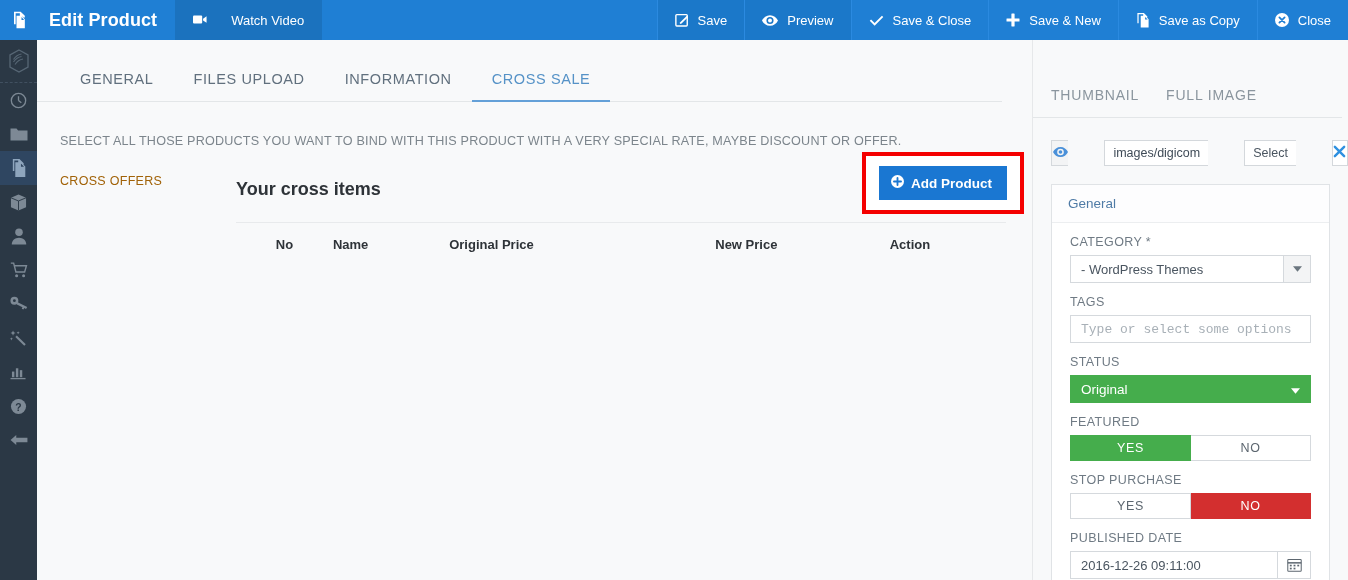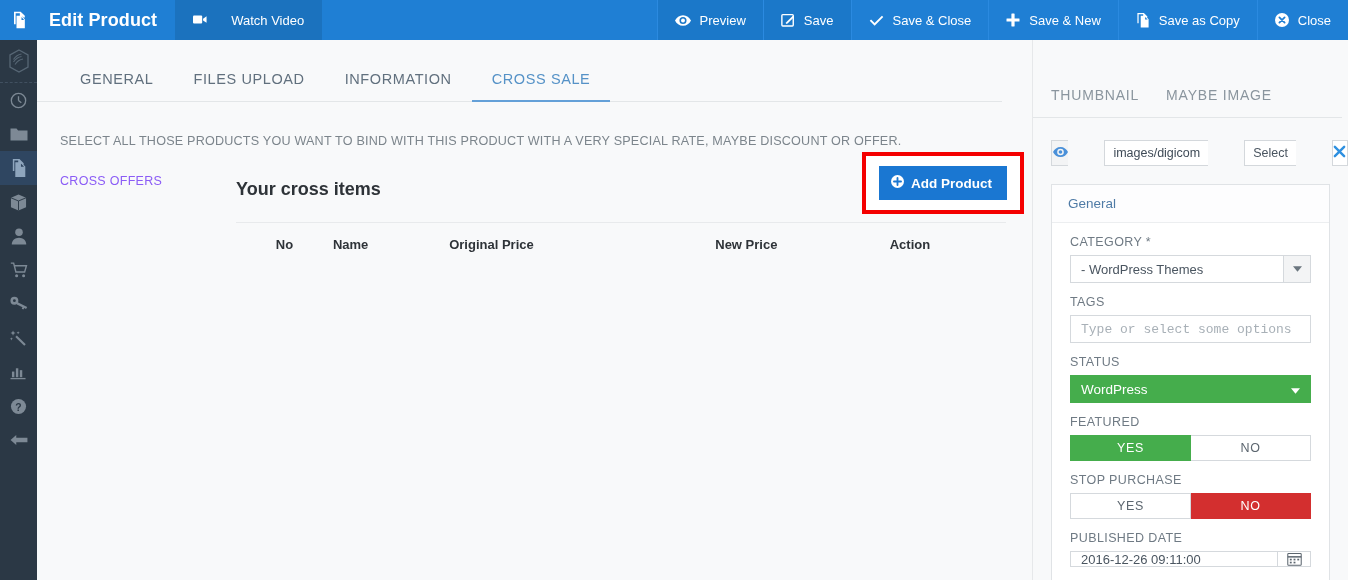--- a/index.html
+++ b/index.html
@@ -112,21 +112,21 @@
     color: #7c858c;
     letter-spacing: 0.2px;
   }
 
   .cross-row {
     position: relative;
     margin-top: 24px;
   }
   .cross-label {
     position: absolute; left: 23px; top: 2px;
-    font-size: 12.5px; color: #8b5cf6;
+    font-size: 12.5px; color: #a16207;
     letter-spacing: 0.3px;
   }
   .cross-box {
     margin-left: 199px;
     width: 770px;
     position: relative;
   }
   .cross-head {
     display: flex; align-items: center; justify-content: space-between;
     padding-bottom: 16px;
@@ -263,21 +263,21 @@
     display: flex; align-items: center; justify-content: center;
     font-size: 12.5px; letter-spacing: 0.7px;
     border: 1px solid #d5d9dd;
     background: #fff; color: #5c666f;
     cursor: pointer;
   }
   .toggle > div + div { border-left: none; }
   .toggle .on-green { background: #45ad4c; color: #fff; border-color: #45ad4c; }
   .toggle .on-red   { background: #d32f2f; color: #fff; border-color: #d32f2f; }
 
-  .date-wrap { display: flex; height: 16px; border-radius: 6px; }
+  .date-wrap { display: flex; height: 28px; border-radius: 6px; }
   .date-wrap input {
     flex: 1; border: 1px solid #d5d9dd; border-right: none;
     background: #fff; padding: 0 10px;
     font-size: 13px; color: #4a5560;
     font-family: "Liberation Sans", sans-serif;
   }
   .date-btn {
     width: 34px; border: 1px solid #d5d9dd; background: #fff;
     display: flex; align-items: center; justify-content: center;
     cursor: pointer;
@@ -298,39 +298,39 @@
     <span class="ic">
       <svg width="14" height="11" viewBox="0 0 16 12" fill="#ffffff">
           <rect x="0" y="1.5" width="10.5" height="9" rx="1.2"></rect>
           <path d="M11.5 5l4-2.6v7.2l-4-2.6z"></path>
         </svg>
     </span>
     <span>Watch Video</span>
   </div>
   <div class="topbar-spacer"></div>
   <div class="tb-actions">
+
+    <div class="tb-btn sep-dark">
+      <span class="ic">
+        <svg width="14" height="14" viewBox="0 0 16 16" fill="none" stroke="#ffffff" stroke-width="1.6">
+            <rect x="1" y="1.8" width="13" height="13" rx="1"></rect>
+            <path d="M6 10.5L13.5 3 15 4.5 7.5 12l-2 .6z" fill="#ffffff" stroke="none"></path>
+          </svg>
+      </span>
+      <span>Save</span>
+    </div>
 
     <div class="tb-btn sep-dark">
       <span class="ic">
         <svg width="16" height="11" viewBox="0 0 18 12" fill="#ffffff">
             <path d="M9 0C5 0 1.7 2.4 0 6c1.7 3.6 5 6 9 6s7.3-2.4 9-6c-1.7-3.6-5-6-9-6zm0 10a4 4 0 110-8 4 4 0 010 8z"></path>
             <circle cx="9" cy="6" r="2.2"></circle>
           </svg>
       </span>
       <span>Preview</span>
-    </div>
-
-    <div class="tb-btn sep-dark">
-      <span class="ic">
-        <svg width="14" height="14" viewBox="0 0 16 16" fill="none" stroke="#ffffff" stroke-width="1.6">
-            <rect x="1" y="1.8" width="13" height="13" rx="1"></rect>
-            <path d="M6 10.5L13.5 3 15 4.5 7.5 12l-2 .6z" fill="#ffffff" stroke="none"></path>
-          </svg>
-      </span>
-      <span>Save</span>
     </div>
 
     <div class="tb-btn">
       <span class="ic">
         <svg width="15" height="12" viewBox="0 0 16 12" fill="#ffffff">
             <path d="M6 9.2L2.2 5.4.8 6.8 6 12 15.2 2.8 13.8 1.4z"></path>
           </svg>
       </span>
       <span>Save &amp; Close</span>
     </div>
@@ -541,21 +541,21 @@
     </div>
   </div>
 
   <div class="right-col">
 
     <div class="r-tabs">
       <div class="r-tab">
         <span>THUMBNAIL</span>
       </div>
       <div class="r-tab">
-        <span>MAYBE IMAGE</span>
+        <span>FULL IMAGE</span>
       </div>
     </div>
 
     <div class="thumb-row">
       <div class="tr-cell tr-eye">
         <span>
           <svg width="15" height="10" viewBox="0 0 18 12" fill="#4a90d9">
               <path d="M9 0C5 0 1.7 2.4 0 6c1.7 3.6 5 6 9 6s7.3-2.4 9-6c-1.7-3.6-5-6-9-6zm0 10a4 4 0 110-8 4 4 0 010 8z"></path>
               <circle cx="9" cy="6" r="2.2"></circle>
             </svg>
@@ -589,21 +589,21 @@
         </div>
 
         <div class="fld">
           <div class="fld-label">TAGS</div>
           <input class="text-input" type="text" placeholder="Type or select some options" style="">
         </div>
 
         <div class="fld">
           <div class="fld-label">STATUS</div>
           <div class="status-select">
-            <span>WordPress</span>
+            <span>Original</span>
             <span>
               <svg width="9" height="6" viewBox="0 0 10 6" fill="#ffffff">
                   <path d="M0 0h10L5 6z"></path>
                 </svg>
             </span>
           </div>
         </div>
 
         <div class="fld">
           <div class="fld-label">FEATURED</div>

